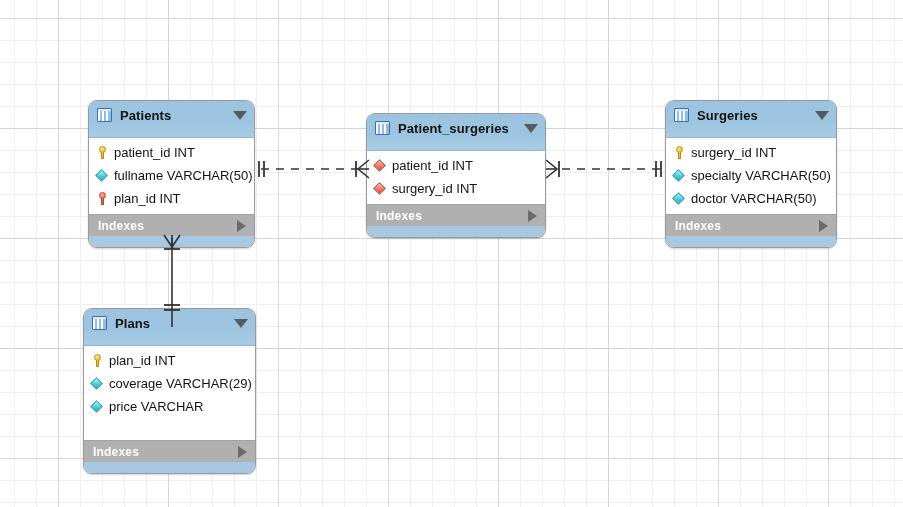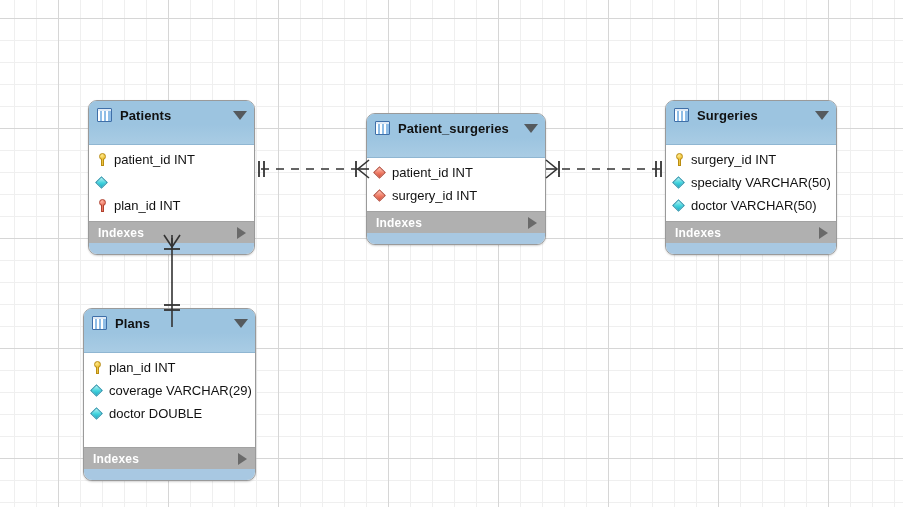--- a/index.html
+++ b/index.html
@@ -32,21 +32,21 @@
     background: #ffffff;
     overflow: hidden;
     box-shadow: 0 1px 2px rgba(0,0,0,0.18);
   }
   .tbl-header {
     height: 28px;
     background: linear-gradient(to bottom, #9cc4e0 0%, #9cc4e0 55%, #a9cce4 100%);
     background-color: #9fc6e2;
     display: flex;
     align-items: center;
-    padding: 0 7px 15px 8px;
+    padding: 0 7px 8px 8px;
     border-bottom: 1px solid #8fb6d2;
   }
   .tbl-icon {
     width: 15px;
     height: 14px;
     box-sizing: border-box;
     border: 1px solid #3f6fa8;
     border-radius: 1px;
     background:
       linear-gradient(to right,
@@ -204,20 +204,21 @@
       <span class="tbl-title">Patients</span>
       <span class="tbl-caret"></span>
     </div>
     <div class="tbl-body">
       <div class="col-row">
         <span class="ic key"></span>
         <span class="col-label">patient_id INT</span>
       </div>
       <div class="col-row">
         <span class="ic diamond"></span>
+        <span class="col-label">fullname VARCHAR(50)</span>
       </div>
       <div class="col-row">
         <span class="ic fkey"></span>
         <span class="col-label">plan_id INT</span>
       </div>
     </div>
     <div class="tbl-indexes">
       <span class="idx-label">Indexes</span>
       <span class="idx-caret"></span>
     </div>
@@ -284,21 +285,21 @@
       <div class="col-row">
         <span class="ic key"></span>
         <span class="col-label">plan_id INT</span>
       </div>
       <div class="col-row">
         <span class="ic diamond"></span>
         <span class="col-label">coverage VARCHAR(29)</span>
       </div>
       <div class="col-row">
         <span class="ic diamond"></span>
-        <span class="col-label">doctor DOUBLE</span>
+        <span class="col-label">price VARCHAR</span>
       </div>
     </div>
     <div class="tbl-indexes">
       <span class="idx-label">Indexes</span>
       <span class="idx-caret"></span>
     </div>
     <div class="tbl-foot"></div>
   </div>
 
   <div class="conn" style="left:255px; top:150px; width:115px; height:40px;">

